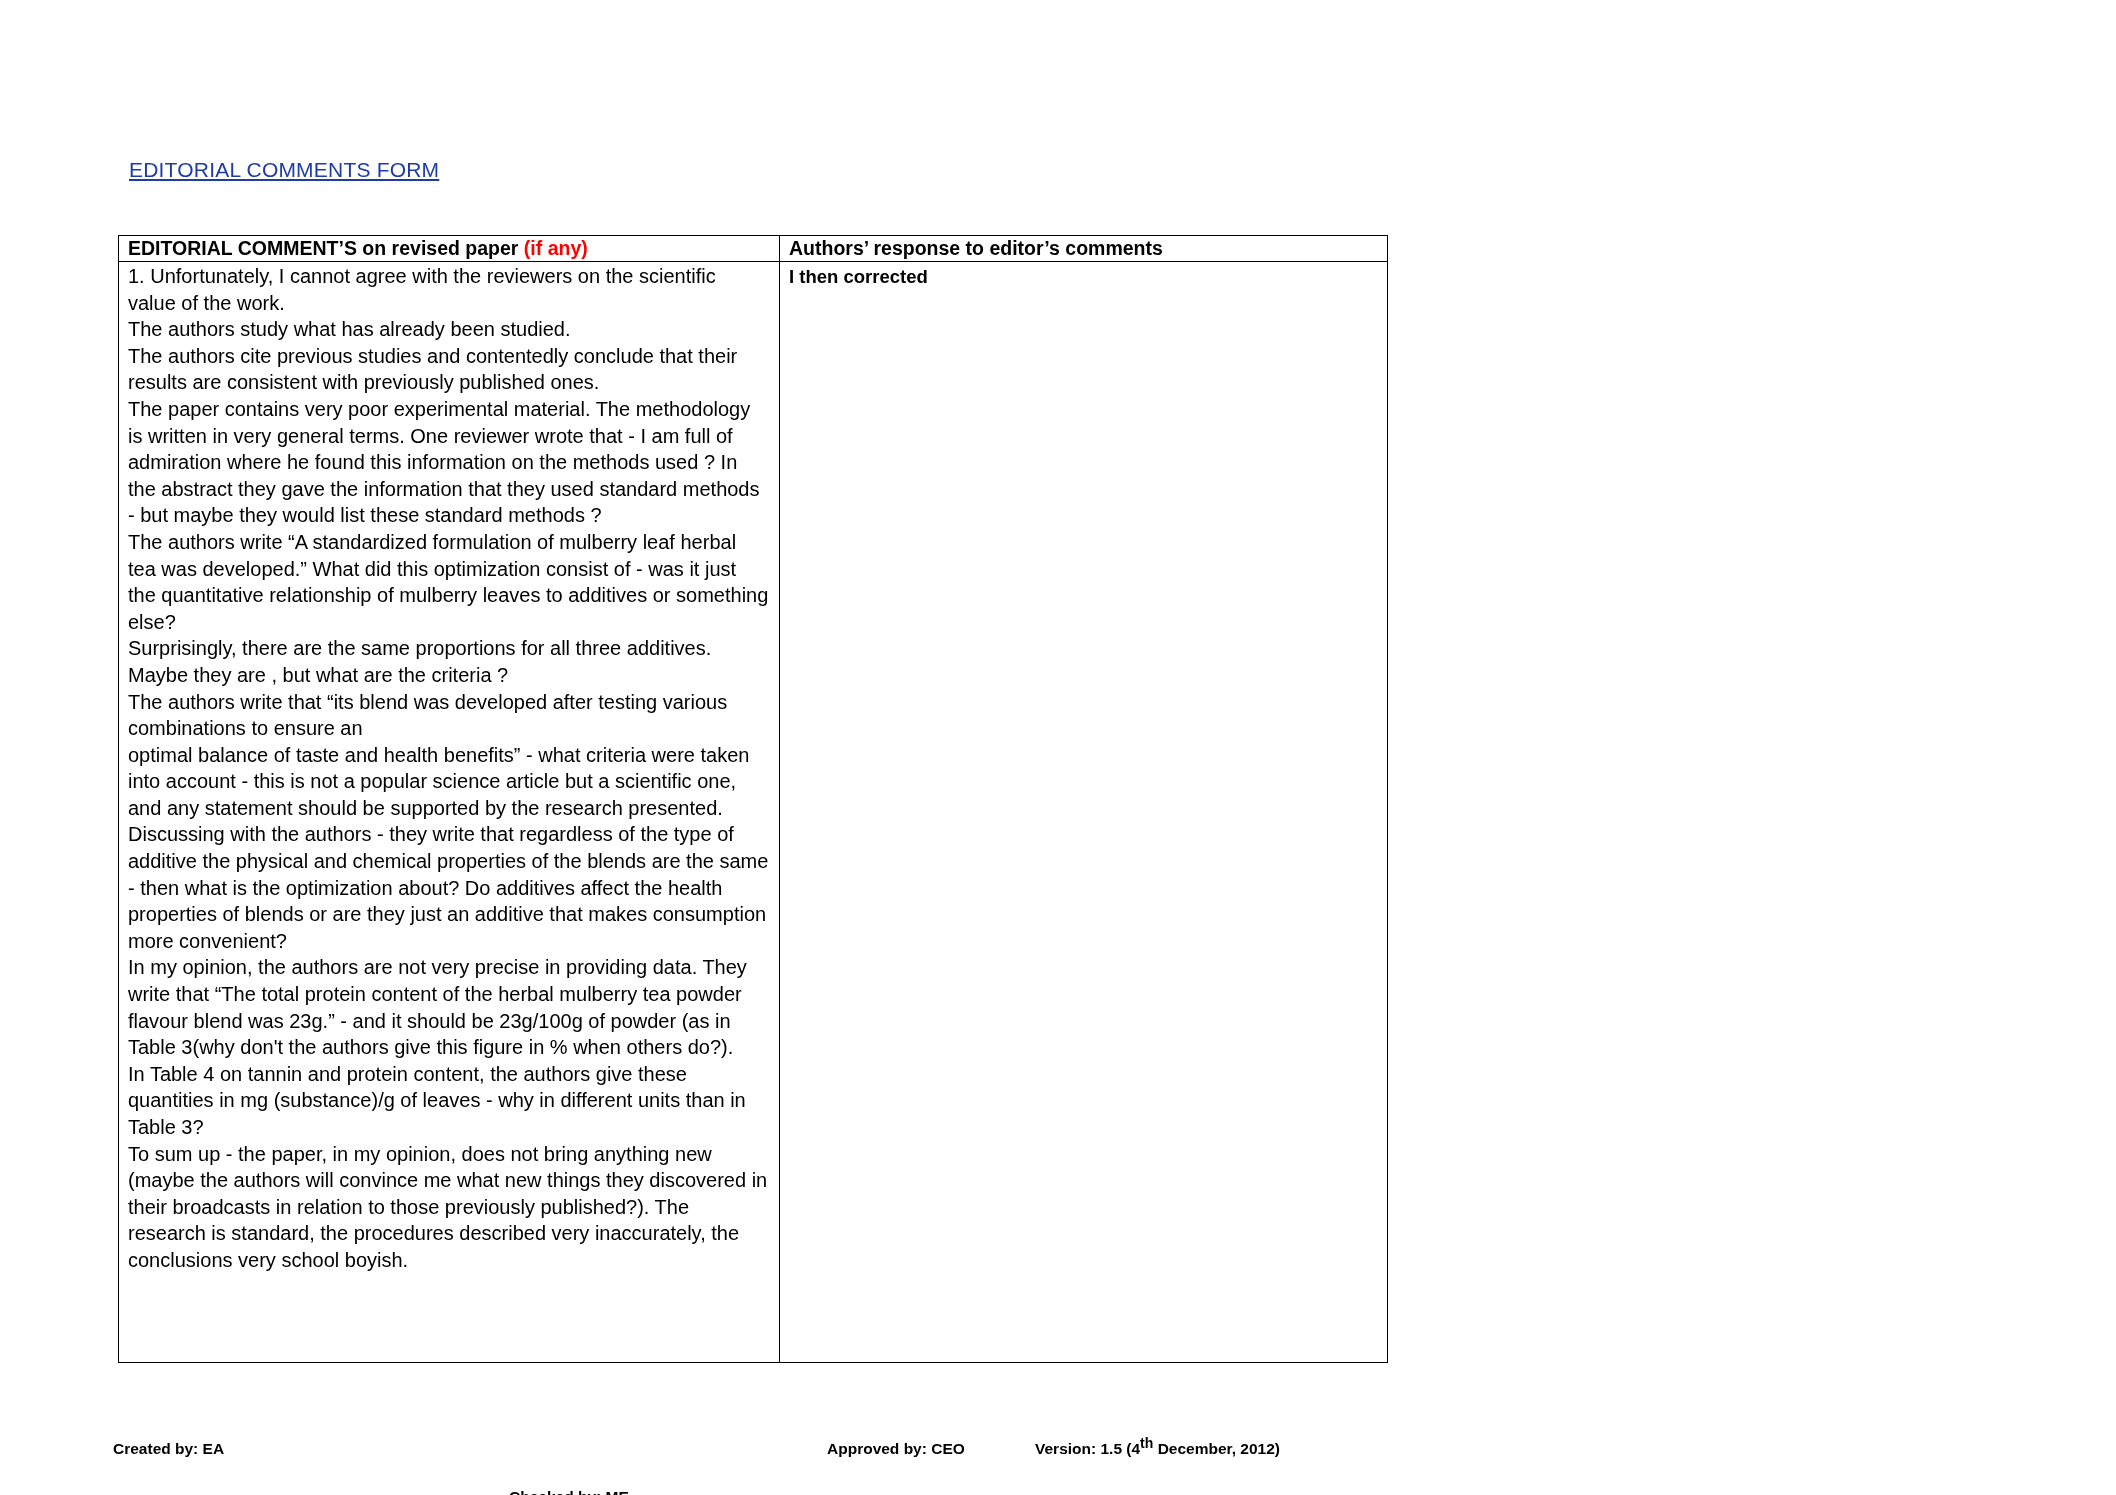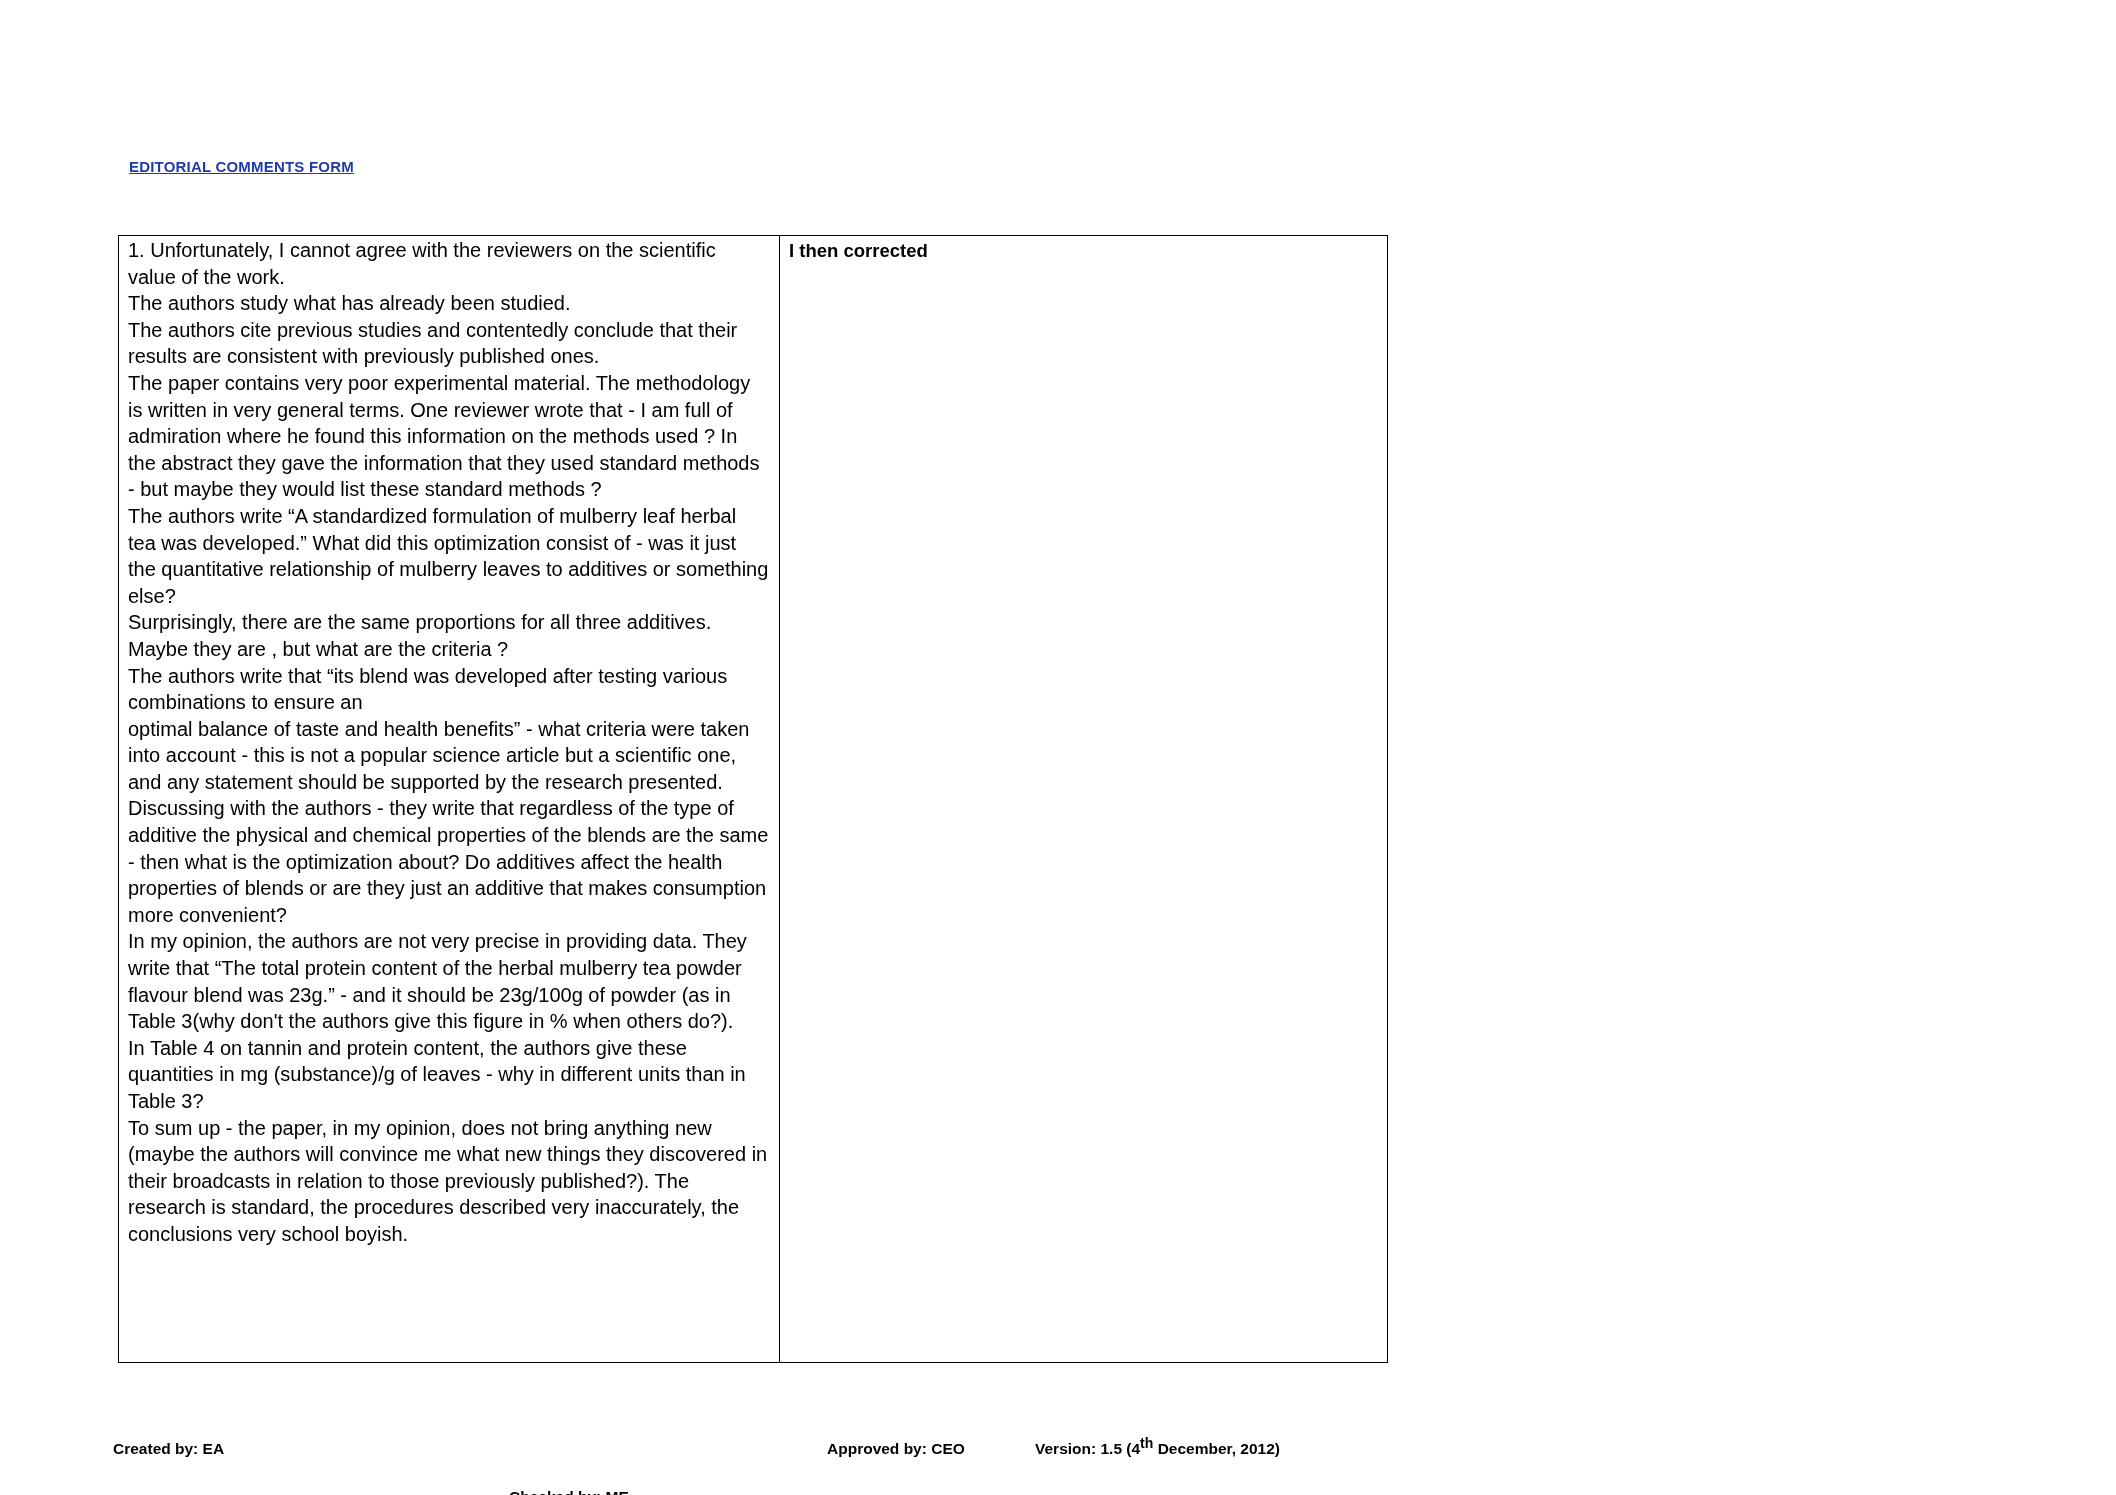--- a/index.html
+++ b/index.html
@@ -9,22 +9,22 @@
     height: 1495px;
     position: relative;
     font-family: "Liberation Sans", "DejaVu Sans", sans-serif;
     color: #000000;
     overflow: hidden;
   }
   .doc-title {
     position: absolute;
     left: 129px;
     top: 158px;
-    font-size: 15px;
-    font-weight: 700;
+    font-size: 21px;
+    font-weight: 400;
     letter-spacing: 0.2px;
     color: #1f3ca6;
     text-decoration: underline;
   }
   .comments-table {
     position: absolute;
     left: 118px;
     top: 235px;
     width: 1270px;
     height: 1128px;
@@ -89,20 +89,26 @@
 </style>
 </head>
 <body>
 
 <div class="page">
 
   <h1 class="doc-title">EDITORIAL COMMENTS FORM</h1>
 
   <div class="comments-table">
 
+    <div class="trow header-row">
+      <div class="cell left header-cell">
+        <span>EDITORIAL COMMENT’S on revised paper </span><span class="red">(if any)</span>
+      </div>
+      <div class="cell right header-cell">Authors’ response to editor’s comments</div>
+    </div>
 
     <div class="trow body-row">
       <div class="cell left body-cell-left">1. Unfortunately, I cannot agree with the reviewers on the scientific value of the work.
 The authors study what has already been studied.
 The authors cite previous studies and contentedly conclude that their results are consistent with previously published ones.
 The paper contains very poor experimental material. The methodology is written in very general terms. One reviewer wrote that - I am full of admiration where he found this information on the methods used ? In the abstract they gave the information that they used standard methods - but maybe they would list these standard methods ?
 The authors write “A standardized formulation of mulberry leaf herbal tea was developed.” What did this optimization consist of - was it just the quantitative relationship of mulberry leaves to additives or something else?
 Surprisingly, there are the same proportions for all three additives. Maybe they are , but what are the criteria ?
 The authors write that “its blend was developed after testing various combinations to ensure an
 optimal balance of taste and health benefits” - what criteria were taken into account - this is not a popular science article but a scientific one, and any statement should be supported by the research presented.

